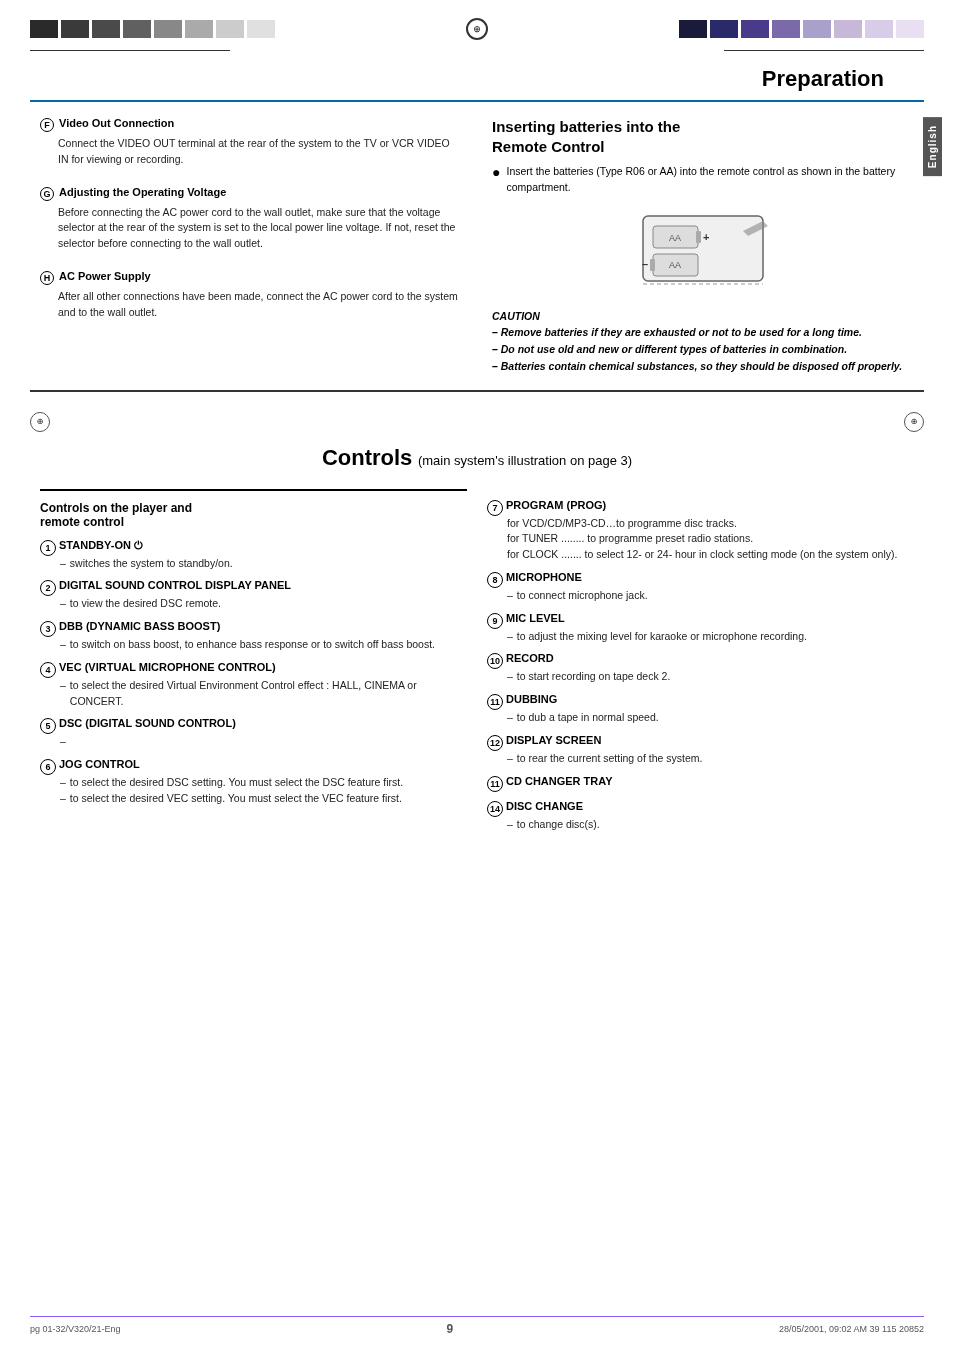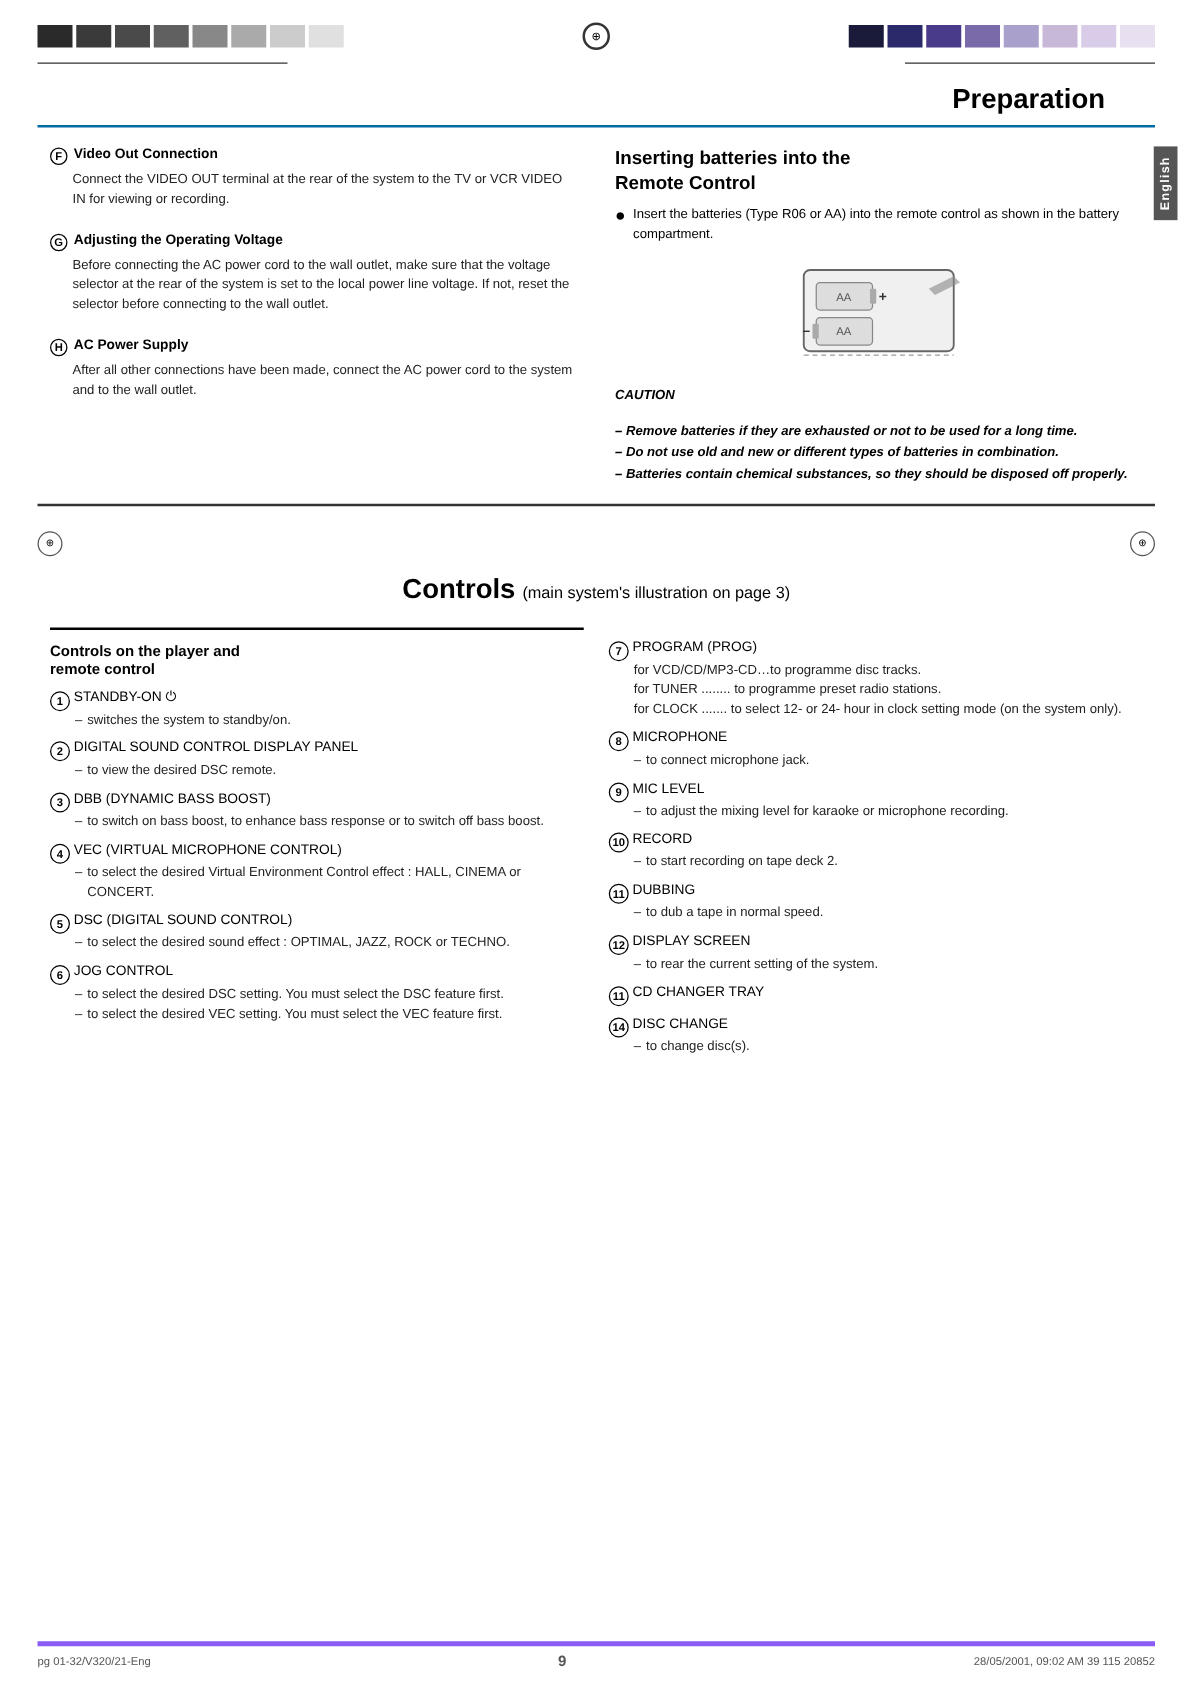--- a/index.html
+++ b/index.html
@@ -177,21 +177,21 @@
     }
 
     .caution-block {
       margin-top: 12px;
       font-size: 10.5px;
       line-height: 1.6;
     }
     .caution-title {
       font-style: italic;
       font-weight: bold;
-      margin-bottom: 13px;
+      margin-bottom: 0;
     }
     .caution-item {
       font-style: italic;
       font-weight: bold;
     }
 
     
     .page-divider {
       margin: 15px 30px;
       border: none;
@@ -259,21 +259,21 @@
       display: flex;
       align-items: center;
       justify-content: center;
       font-size: 9px;
       font-weight: bold;
       flex-shrink: 0;
       margin-top: 1px;
     }
 
     .ctrl-name {
-      font-weight: normal;
+      font-weight: bold;
       font-size: 11px;
     }
 
     .ctrl-dash {
       padding-left: 20px;
       font-size: 10.5px;
       line-height: 1.5;
       color: #222;
       display: flex;
       gap: 4px;
@@ -289,21 +289,21 @@
       justify-content: center;
       font-size: 8px;
     }
 
     
     .footer-bar {
       position: absolute;
       bottom: 15px;
       left: 30px;
       right: 30px;
-      border-top: 4px solid #8b5cf6;
+      border-top: 1px solid #8b5cf6;
       display: flex;
       justify-content: space-between;
       align-items: center;
       padding-top: 5px;
       font-size: 9px;
       color: #555;
     }
 
     
     .battery-svg-wrap {
@@ -491,21 +491,20 @@
       </div>
     </div>
 
     <div class="ctrl-item">
       <div class="ctrl-header">
         <div class="ctrl-num">5</div>
         <span class="ctrl-name">DSC (DIGITAL SOUND CONTROL)</span>
       </div>
       <div class="ctrl-dash">
         <span>–</span>
-        <span>to select the desired sound effect : OPTIMAL, JAZZ,  ROCK or TECHNO.</span>
       </div>
     </div>
 
     <div class="ctrl-item">
       <div class="ctrl-header">
         <div class="ctrl-num">6</div>
         <span class="ctrl-name">JOG CONTROL</span>
       </div>
       <div class="ctrl-dash">
         <span>–</span>

